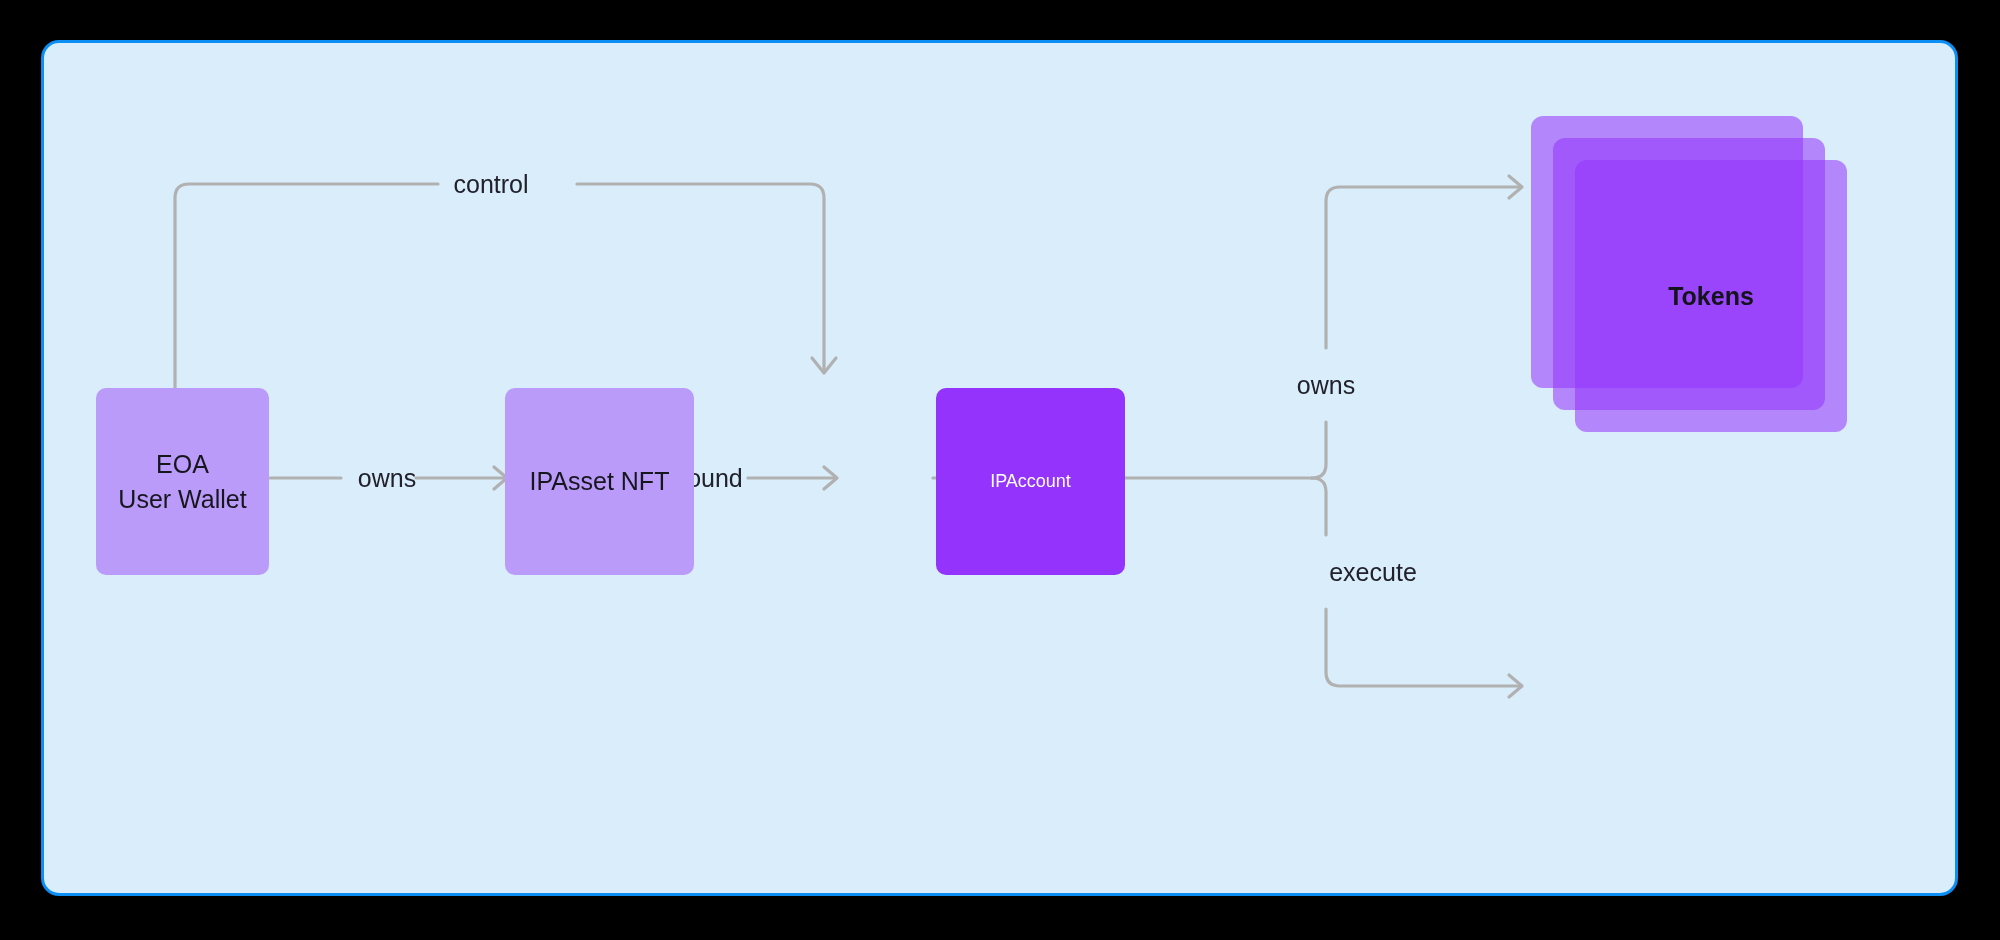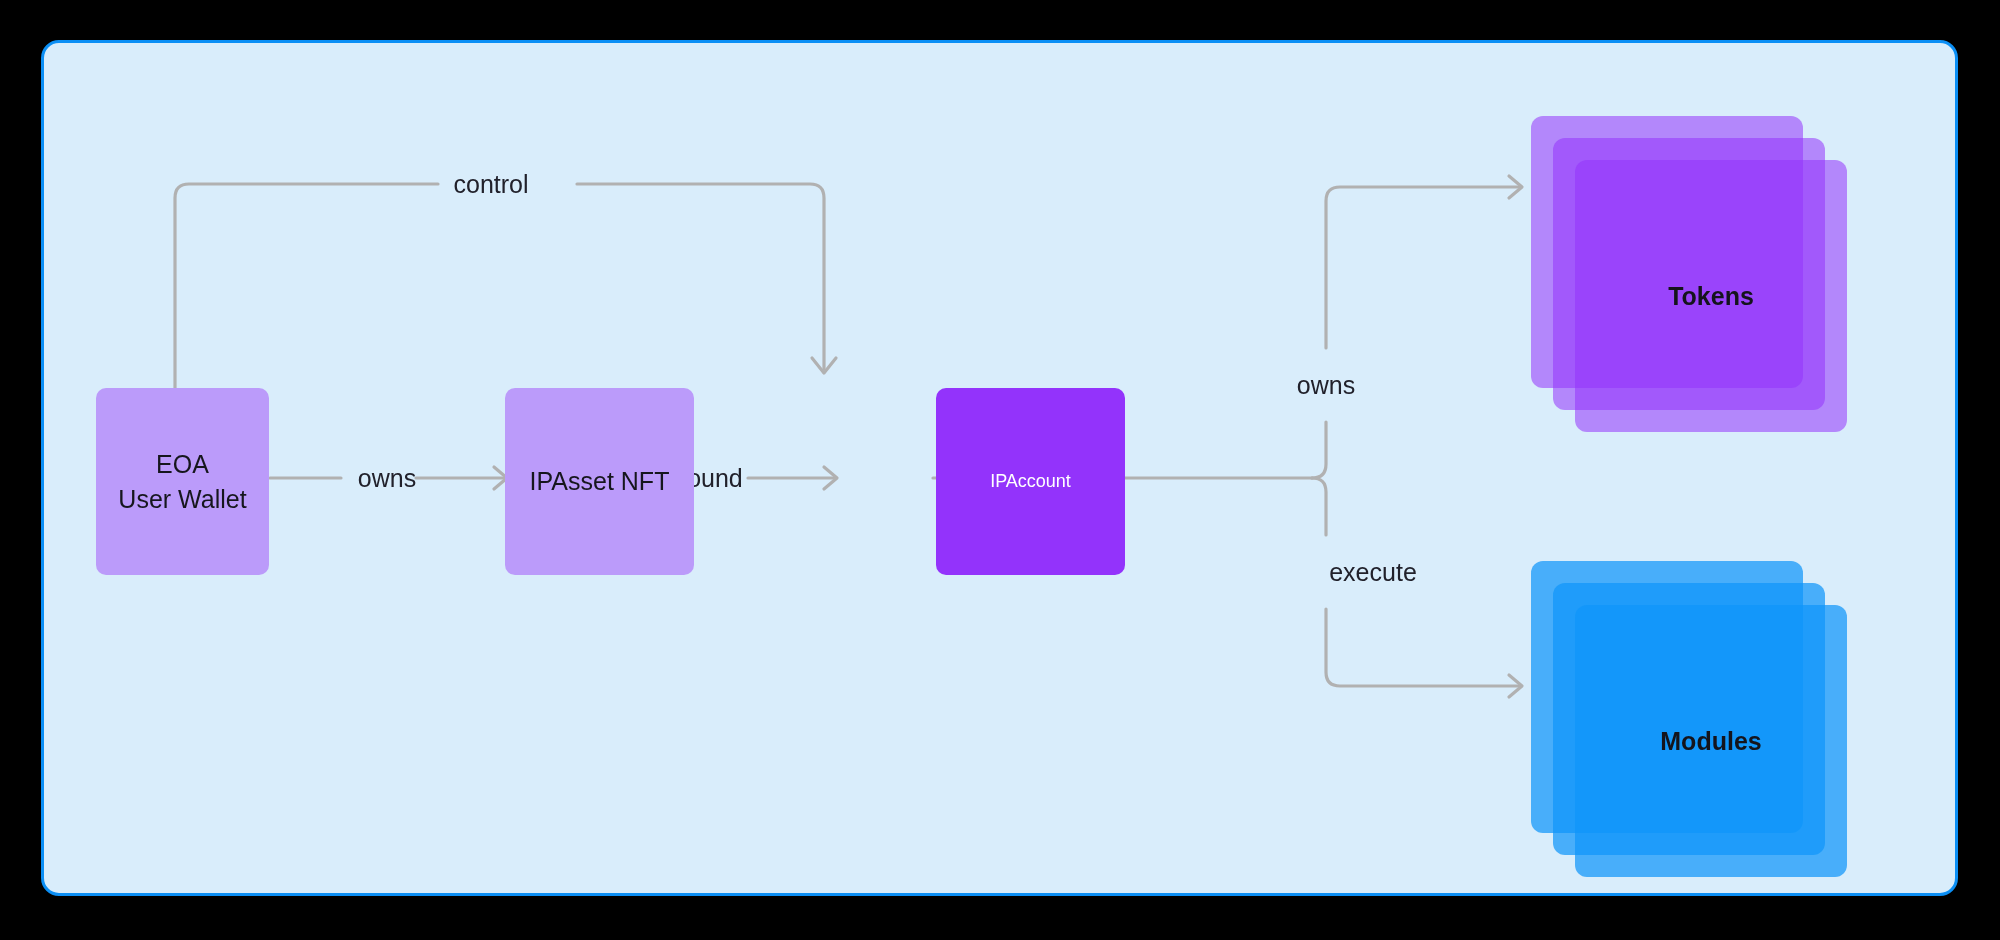--- a/index.html
+++ b/index.html
@@ -182,21 +182,15 @@
       <span class="node-label">IPAccount</span>
     </div>
 
     <div class="stack stack-purple" style="left:1487px; top:73px; width:316px; height:316px;">
       <div class="stack-layer l0"></div>
       <div class="stack-layer l1"></div>
       <div class="stack-layer l2"></div>
       <div class="stack-caption">Tokens</div>
     </div>
 
-    <div class="stack stack-blue" style="left:1487px; top:518px; width:316px; height:316px;">
-      <div class="stack-layer l0"></div>
-      <div class="stack-layer l1"></div>
-      <div class="stack-layer l2"></div>
-      <div class="stack-caption">Modules</div>
-    </div>
 
   </div>
 </div>
 
 </body></html>

